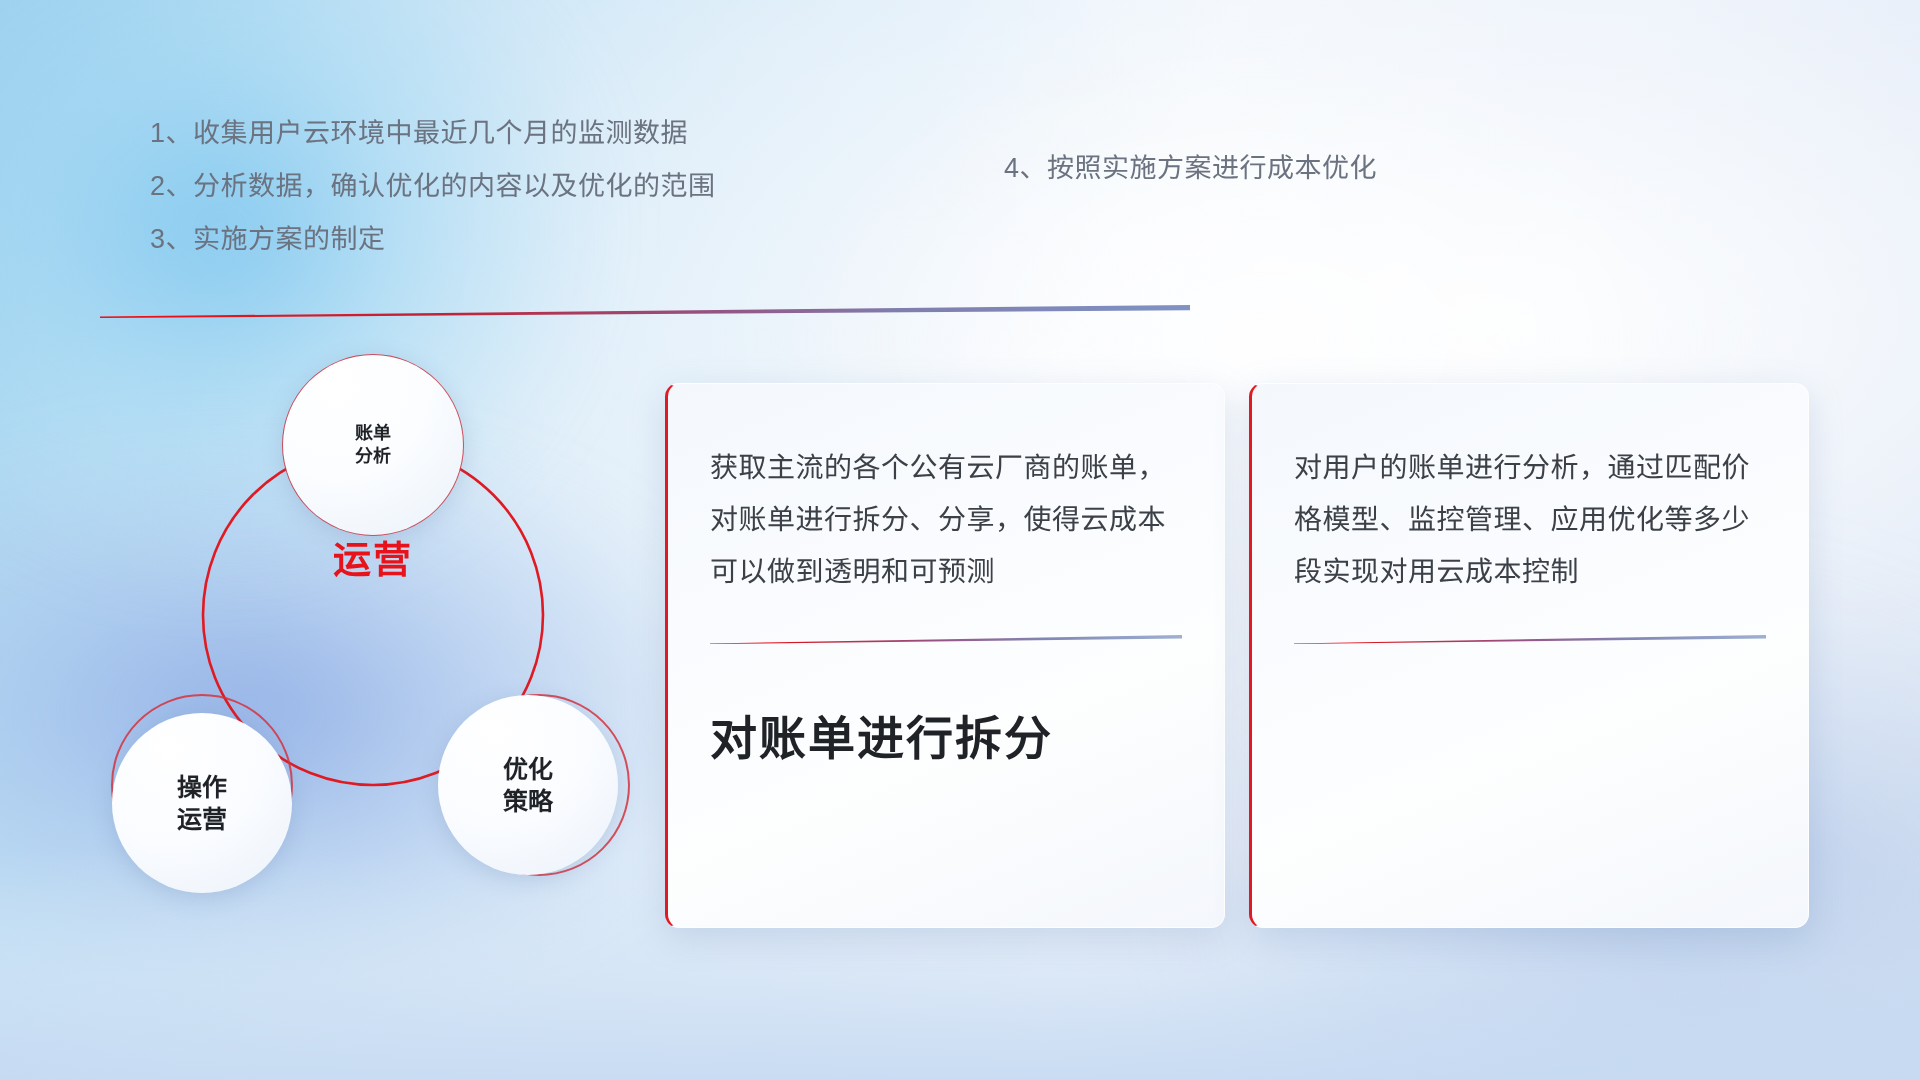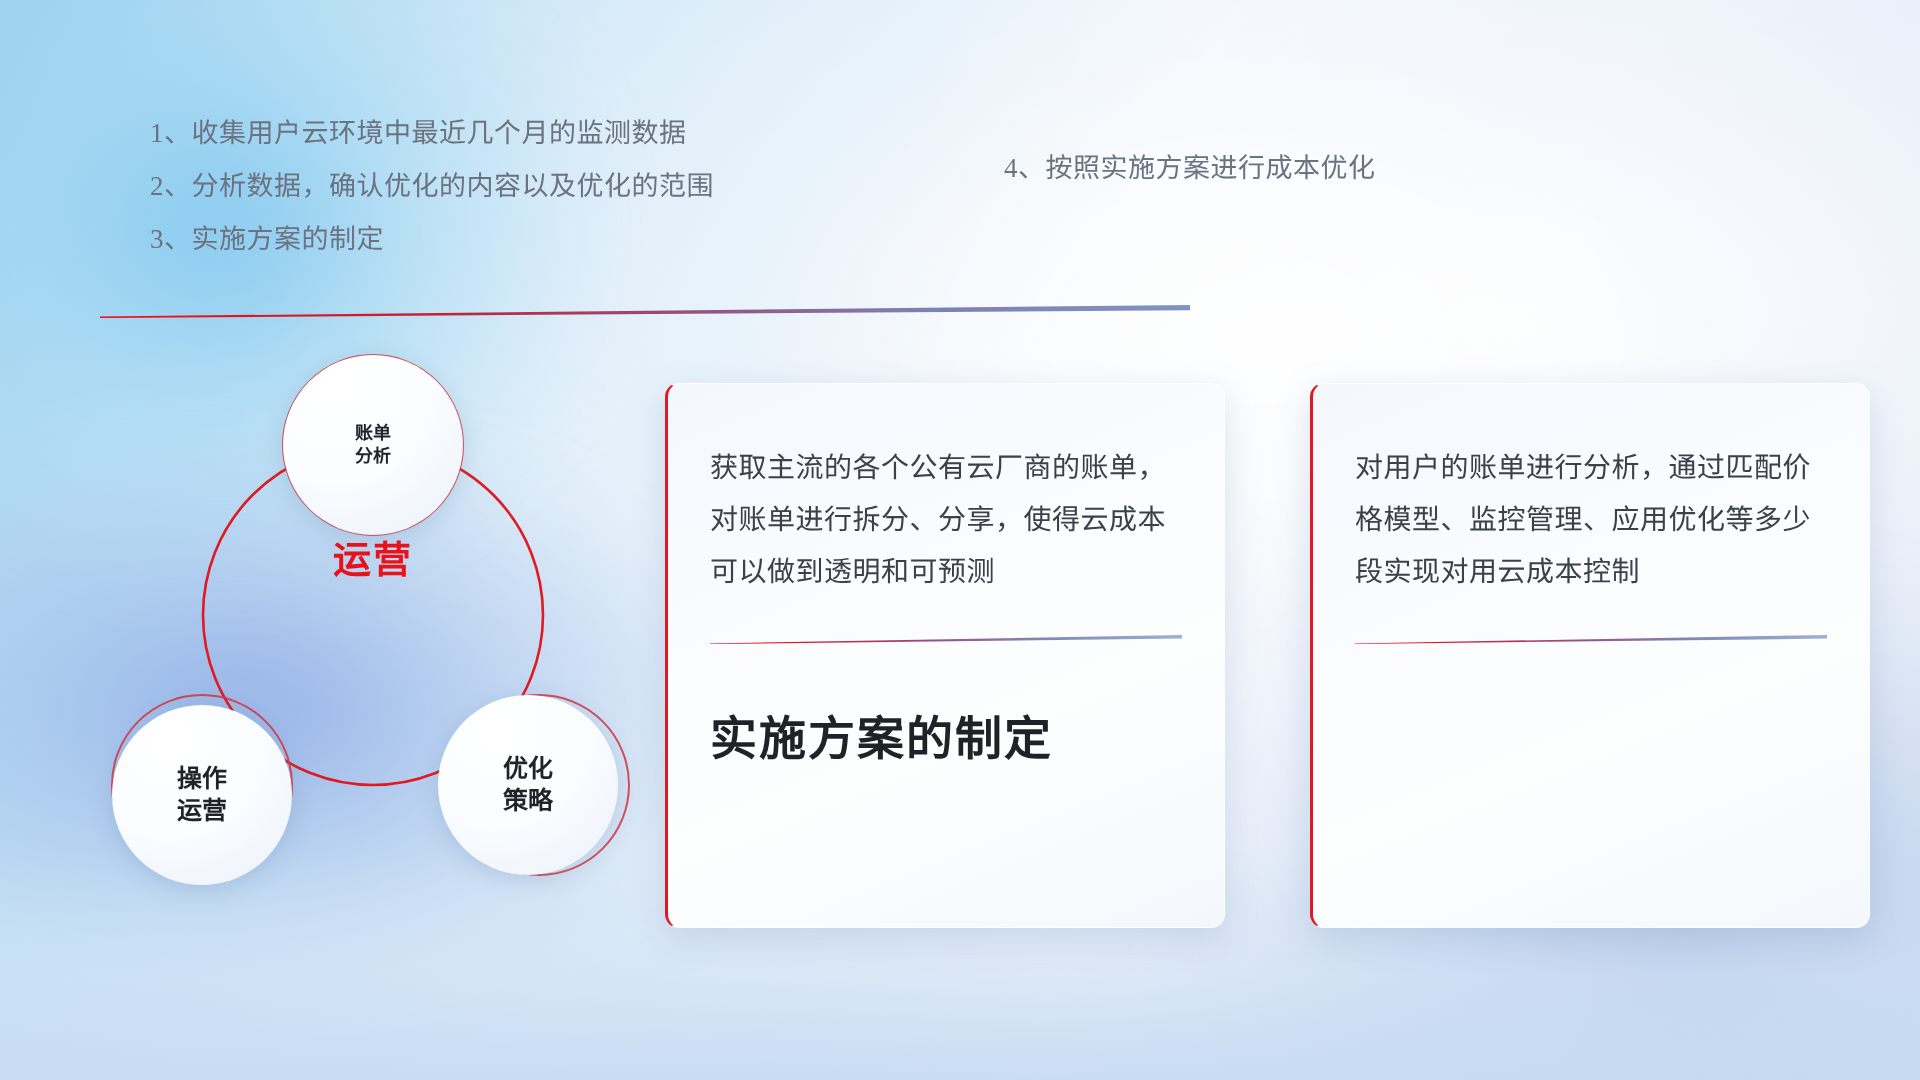--- a/index.html
+++ b/index.html
@@ -11,21 +11,20 @@
     overflow: hidden;
     font-family: "Liberation Sans", "DejaVu Sans", sans-serif;
   }
 
   #stage {
     position: relative;
     width: 1920px;
     height: 1080px;
     overflow: hidden;
     background: #cfe0f2;
-    font-family: Liberation Serif, serif;
   }
 
   
   .bg-base {
     position: absolute;
     inset: 0;
     background:
       radial-gradient(115% 95% at 78% 30%, rgba(255,255,255,0.92) 0%, rgba(255,255,255,0.40) 38%, rgba(255,255,255,0.00) 70%),
       linear-gradient(118deg,
          #9fd2ef 0%,
@@ -124,21 +123,21 @@
   }
   .bubble span { display: block; }
 
   .bubble-top {
     left: 191px; top: 10px;
     width: 180px; height: 180px;
     font-size: 18px;
     background: radial-gradient(120% 120% at 30% 18%, #ffffff 0%, #fbfdff 42%, #eef4fb 78%, #e3edf8 100%);
   }
   .bubble-bl {
-    left: 20px; top: 360px;
+    left: 20px; top: 368px;
     width: 180px; height: 180px;
     font-size: 25px;
     background: radial-gradient(120% 120% at 32% 20%, #ffffff 0%, #fafcff 44%, #edf3fb 80%, #e2ecf8 100%);
   }
   .bubble-br {
     left: 346px; top: 350px;
     width: 180px; height: 180px;
     font-size: 25px;
     background: radial-gradient(120% 120% at 32% 20%, #ffffff 0%, #fafcff 44%, #edf3fb 80%, #e2ecf8 100%);
   }
@@ -166,21 +165,21 @@
     border: 1px solid rgba(255,255,255,0.85);
     border-left: 3px solid #e01a22;
     background: linear-gradient(158deg, #f4f8fd 0%, #f9fbfe 32%, #fdfefe 62%, #f4f7fc 100%);
     box-shadow: 0 10px 34px rgba(105,135,180,0.22);
     box-sizing: border-box;
     padding: 58px 42px 0 42px;
     display: flex;
     flex-direction: column;
   }
   .card-1 { left: 653px; margin-left: 12px; }
-  .card-2 { left: 1310px; align-items: flex-end; }
+  .card-2 { left: 1249px; align-items: flex-end; }
 
   .card-body {
     font-size: 28px;
     line-height: 1.85;
     color: #3c4148;
     letter-spacing: 0.5px;
     flex: 0 0 auto;
   }
 
   .card-divider {
@@ -283,21 +282,21 @@
             <stop offset="0.00" stop-color="#ee0f14"></stop>
             <stop offset="0.18" stop-color="#d51a27"></stop>
             <stop offset="0.45" stop-color="#9a4d7e"></stop>
             <stop offset="0.72" stop-color="#8189b5"></stop>
             <stop offset="1.00" stop-color="#9fb0d2"></stop>
           </linearGradient>
         </defs>
         <path d="M0 8.4 L476 0 L476 3.6 L0 9 Z" fill="url(#cardGrad1)"></path>
       </svg>
     </div>
-    <div class="card-title">实施方案的制定</div>
+    <div class="card-title">对账单进行拆分</div>
   </div>
 
   <div class="card card-2">
     <div class="card-body">对用户的账单进行分析，通过匹配价格模型、监控管理、应用优化等多少段实现对用云成本控制</div>
     <div class="card-divider">
       <svg viewBox="0 0 476 9" preserveAspectRatio="none" aria-hidden="true">
         <defs>
           <linearGradient id="cardGrad2" x1="0" y1="0" x2="1" y2="0">
             <stop offset="0.00" stop-color="#ee0f14"></stop>
             <stop offset="0.18" stop-color="#d51a27"></stop>

